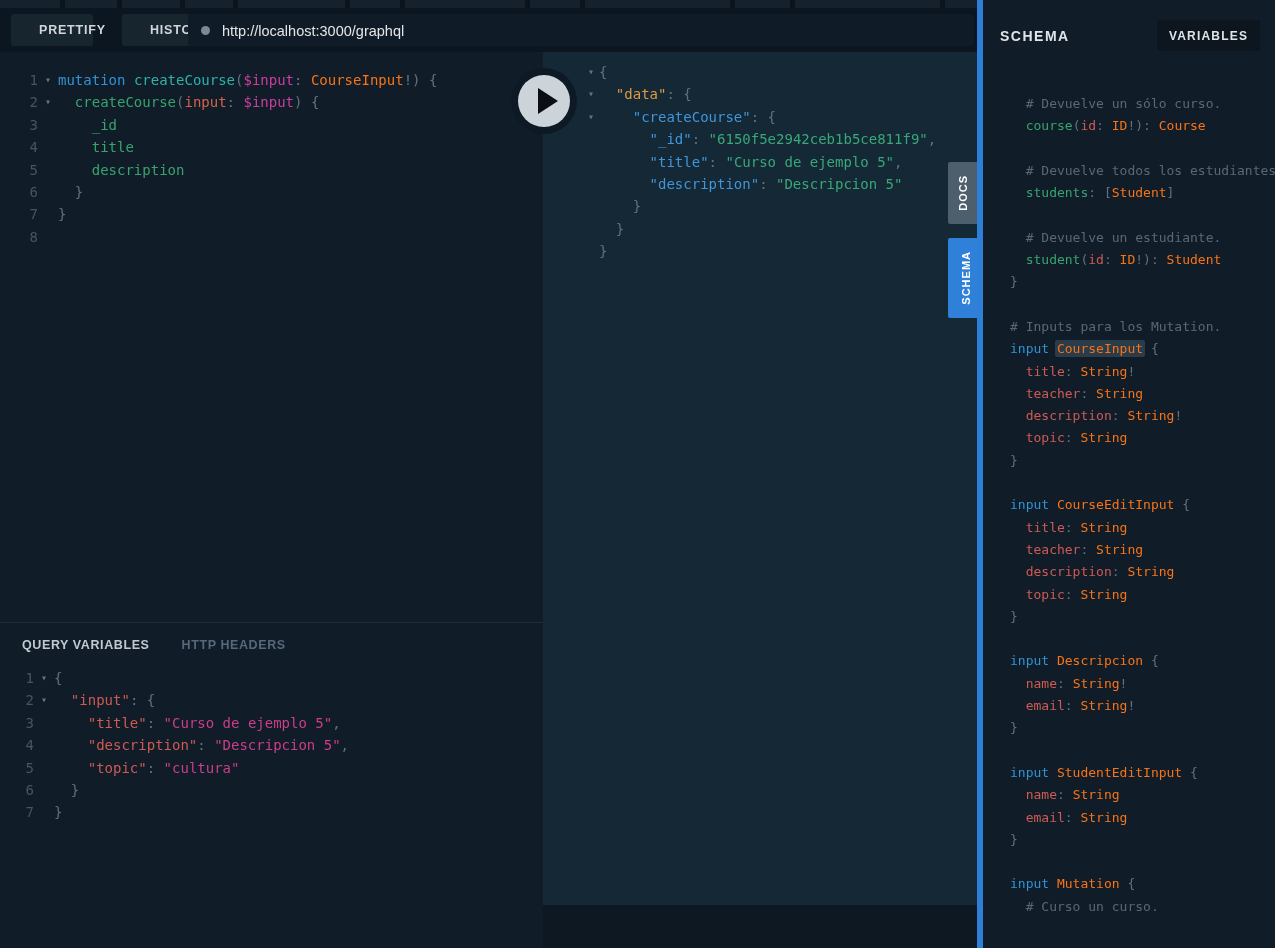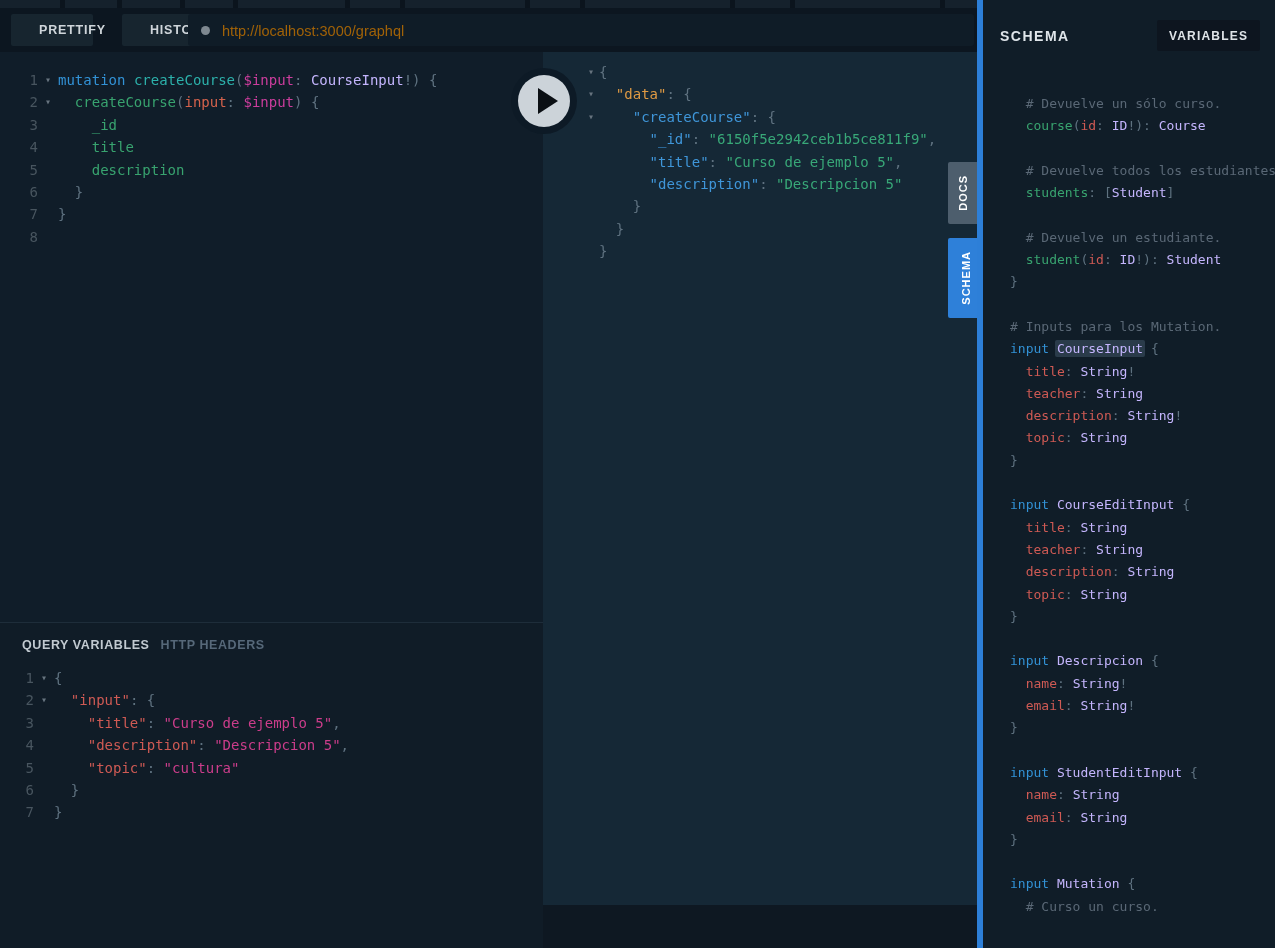--- a/index.html
+++ b/index.html
@@ -13,58 +13,58 @@
   
   .topbar{position:absolute;left:0;top:8px;width:977px;height:44px;background:#0c1620;}
   .tb-btn{position:absolute;top:6px;height:32px;background:#17252f;border:none;border-radius:2px;
           color:#cfd5da;font-family:"Liberation Sans",sans-serif;font-size:12.5px;font-weight:bold;
           letter-spacing:0.8px;cursor:pointer;padding-left:28px;}
   .tb-prettify{left:11px;width:82px;}
   .tb-history{left:99px;width:84px;margin-left:23px;}
   .urlwrap{position:absolute;left:188px;top:6px;width:786px;height:32px;background:#0f1c27;border-radius:3px;}
   .urldot{position:absolute;left:13px;top:12px;width:9px;height:9px;border-radius:50%;background:#7e8890;}
   .urlinput{position:absolute;left:32px;top:0;width:740px;height:32px;background:transparent;border:none;outline:none;
-            color:#a16207;font-family:"Liberation Sans",sans-serif;font-size:14.5px;}
+            color:#e5e5e5;font-family:"Liberation Sans",sans-serif;font-size:14.5px;}
   
   .query-panel{position:absolute;left:0;top:52px;width:543px;height:570px;background:#101d29;}
   .vars-panel{position:absolute;left:0;top:622px;width:543px;height:326px;background:#101c27;border-top:1px solid #1e2d3a;box-sizing:border-box;}
   .response-panel{position:absolute;left:543px;top:52px;width:434px;height:853px;background:#152836;}
   .schema-panel{position:absolute;left:983px;top:0;width:292px;height:948px;background:#101d28;overflow:hidden;}
   .blue-divider{position:absolute;left:977px;top:0;width:6px;height:948px;background:#2d7fd8;}
   
   .code-area{position:absolute;font-family:"DejaVu Sans Mono",monospace;font-size:14px;}
   .line{height:22.4px;line-height:22.4px;white-space:pre;display:flex;}
   .ln{width:24px;text-align:right;color:#48555f;flex:none;}
   .fold{width:20px;text-align:center;color:#67747f;font-size:10px;flex:none;}
   .code{white-space:pre;flex:none;}
   .c-kw{color:#3292d6;}
   .c-op{color:#2cb1ab;}
   .c-fld{color:#38a36f;}
   .c-var{color:#cc3d9d;}
-  .c-typ{color:#c4b5fd;}
+  .c-typ{color:#f97316;}
   .c-arg{color:#d4624c;}
   .c-red{color:#cf5a54;}
   .c-pun{color:#5f7280;}
   .c-com{color:#5a6876;margin-top:36px;}
   .c-okey{color:#df9a43;}
   .c-bkey{color:#3f96d9;}
   .c-gval{color:#38a878;}
   .c-pval{color:#cc3d8b;}
   .hl{background:#2a3b4a;border-radius:2px;padding:1px 2px;margin:-1px -2px;}
   .query-code{left:14px;top:69px;}
   .response-code{left:543px;top:61px;}
   .response-code .fold{width:16px;}
   .response-code .line{padding-left:40px;}
   .vars-code{left:10px;top:667px;}
   .schema-code{left:1010px;top:93px;font-size:13px;}
   .schema-code .line{height:22.3px;line-height:22.3px;}
   
   .vars-header{position:absolute;left:22px;top:638px;font-size:12.5px;font-weight:bold;letter-spacing:0.6px;}
   .vars-tab-active{color:#c2cad1;cursor:pointer;}
-  .vars-tab{color:#566879;margin-left:11px;cursor:pointer;}
+  .vars-tab{color:#566879;margin-left:32px;cursor:pointer;}
   
   .play-outer{position:absolute;left:511px;top:68px;width:66px;height:66px;border-radius:50%;
               background:#0d1a26;cursor:pointer;}
   .play-inner{position:absolute;left:7px;top:7px;width:52px;height:52px;border-radius:50%;background:#ccd3d9;}
   .play-tri{position:absolute;left:27px;top:20px;width:0;height:0;
             border-left:20px solid #0b0f14;border-top:13px solid transparent;border-bottom:13px solid transparent;}
   
   .side-tab{position:absolute;color:#fff;font-size:11px;font-weight:bold;letter-spacing:1px;
             display:flex;align-items:center;justify-content:center;cursor:pointer;}
   .side-tab span{writing-mode:vertical-rl;transform:rotate(180deg);}

